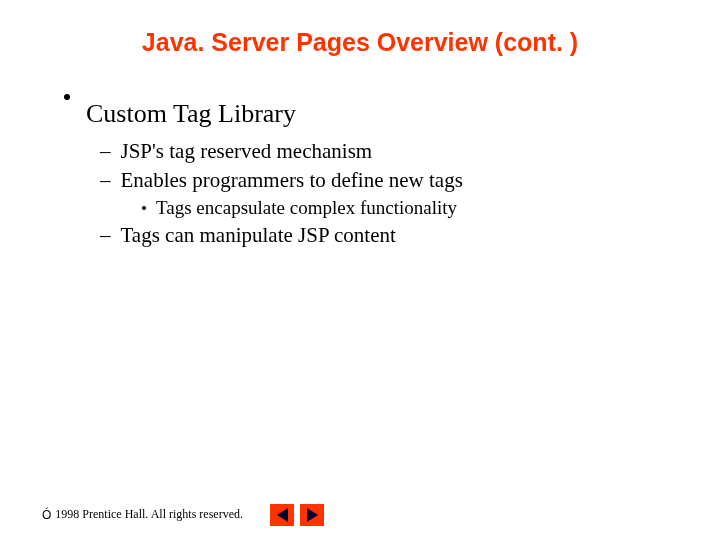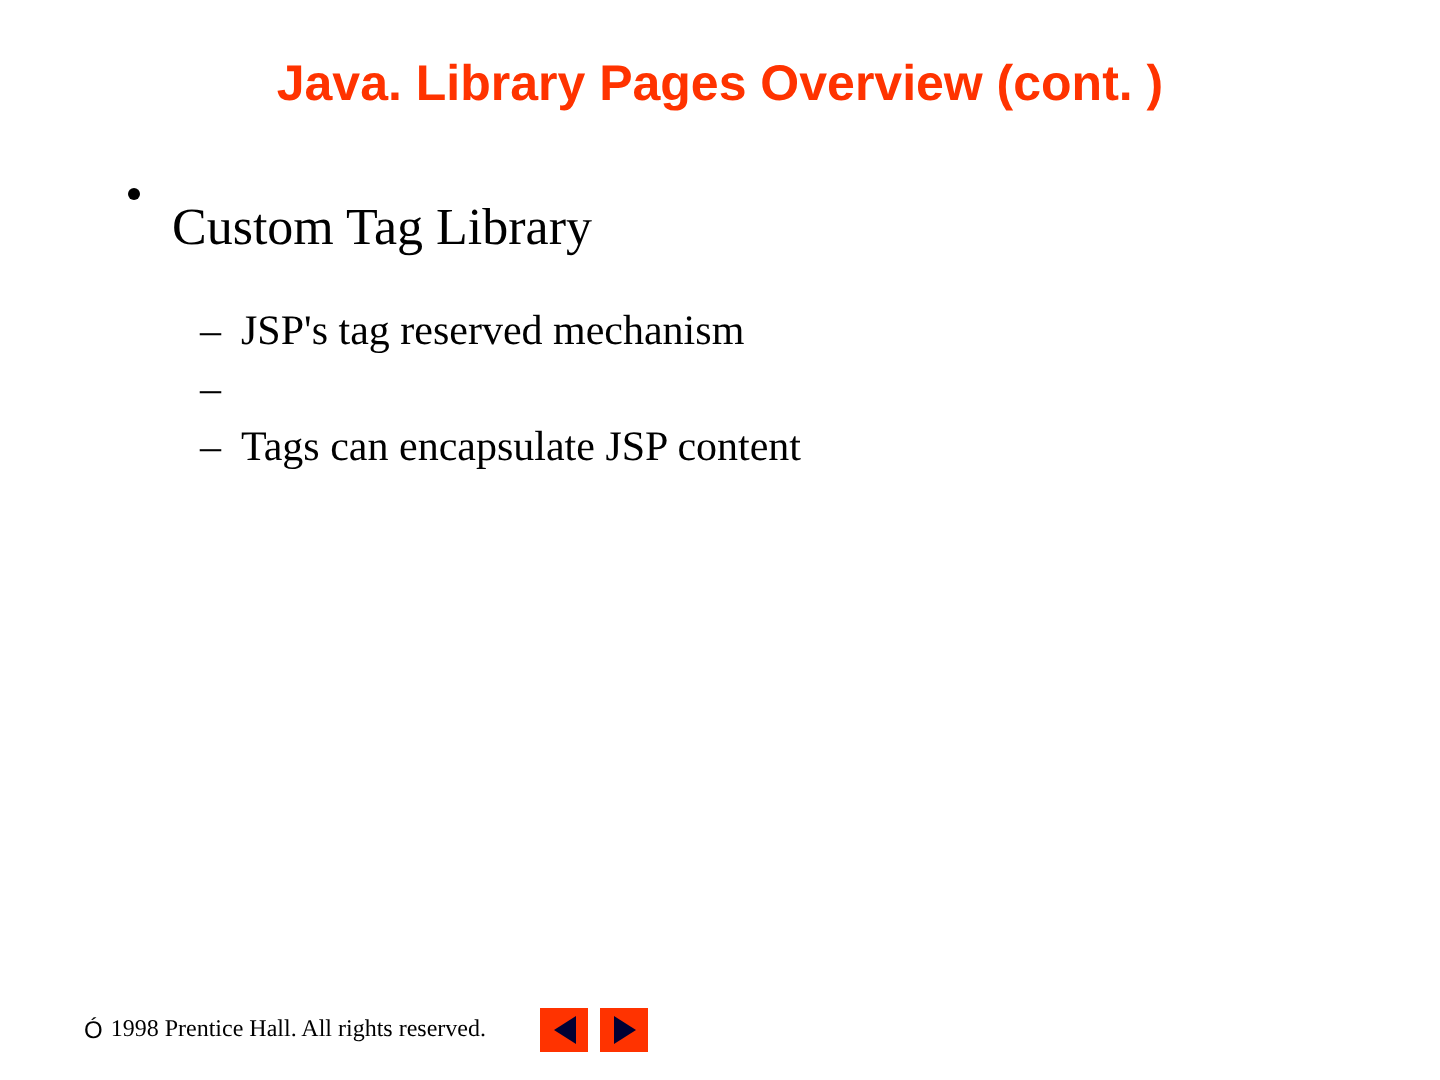--- a/index.html
+++ b/index.html
@@ -22,21 +22,21 @@
     }
     .content {
       padding-left: 64px;
       padding-top: 22px;
     }
     .bullet-l1 {
       display: flex;
       align-items: flex-start;
       font-size: 26px;
       color: #000;
-      margin-bottom: 24px;
+      margin-bottom: 10px;
     }
     .bullet-l1 .dot {
       width: 6px;
       height: 6px;
       background: #000;
       border-radius: 50%;
       margin-right: 16px;
       position: relative;
       top: -5px;
       flex-shrink: 0;
@@ -110,37 +110,42 @@
     .tri-right {
       width: 0; height: 0;
       border-top: 7px solid transparent;
       border-bottom: 7px solid transparent;
       border-left: 11px solid #000033;
     }
   </style>
 </head>
 <body>
 
-<div class="title">Java. Library Pages Overview (cont. )</div>
+<div class="title">Java. Server Pages Overview (cont. )</div>
 
 <div class="content">
   <div class="bullet-l1">
     <span class="dot"></span>
     <span>Custom Tag Library</span>
   </div>
   <div class="bullet-l2">
     <span class="dash">–</span>
     <span>JSP's tag reserved mechanism</span>
   </div>
   <div class="bullet-l2">
     <span class="dash">–</span>
+    <span>Enables programmers to define new tags</span>
+  </div>
+  <div class="bullet-l3">
+    <span class="dot-s"></span>
+    <span>Tags encapsulate complex functionality</span>
   </div>
   <div class="bullet-l2">
     <span class="dash">–</span>
-    <span>Tags can encapsulate JSP content</span>
+    <span>Tags can manipulate JSP content</span>
   </div>
 </div>
 
 <div class="footer">
   <span class="copyright-icon">Ó</span>
   <span> 1998 Prentice Hall. All rights reserved.</span>
 </div>
 
 <div class="nav-buttons">
   <div class="nav-btn">

